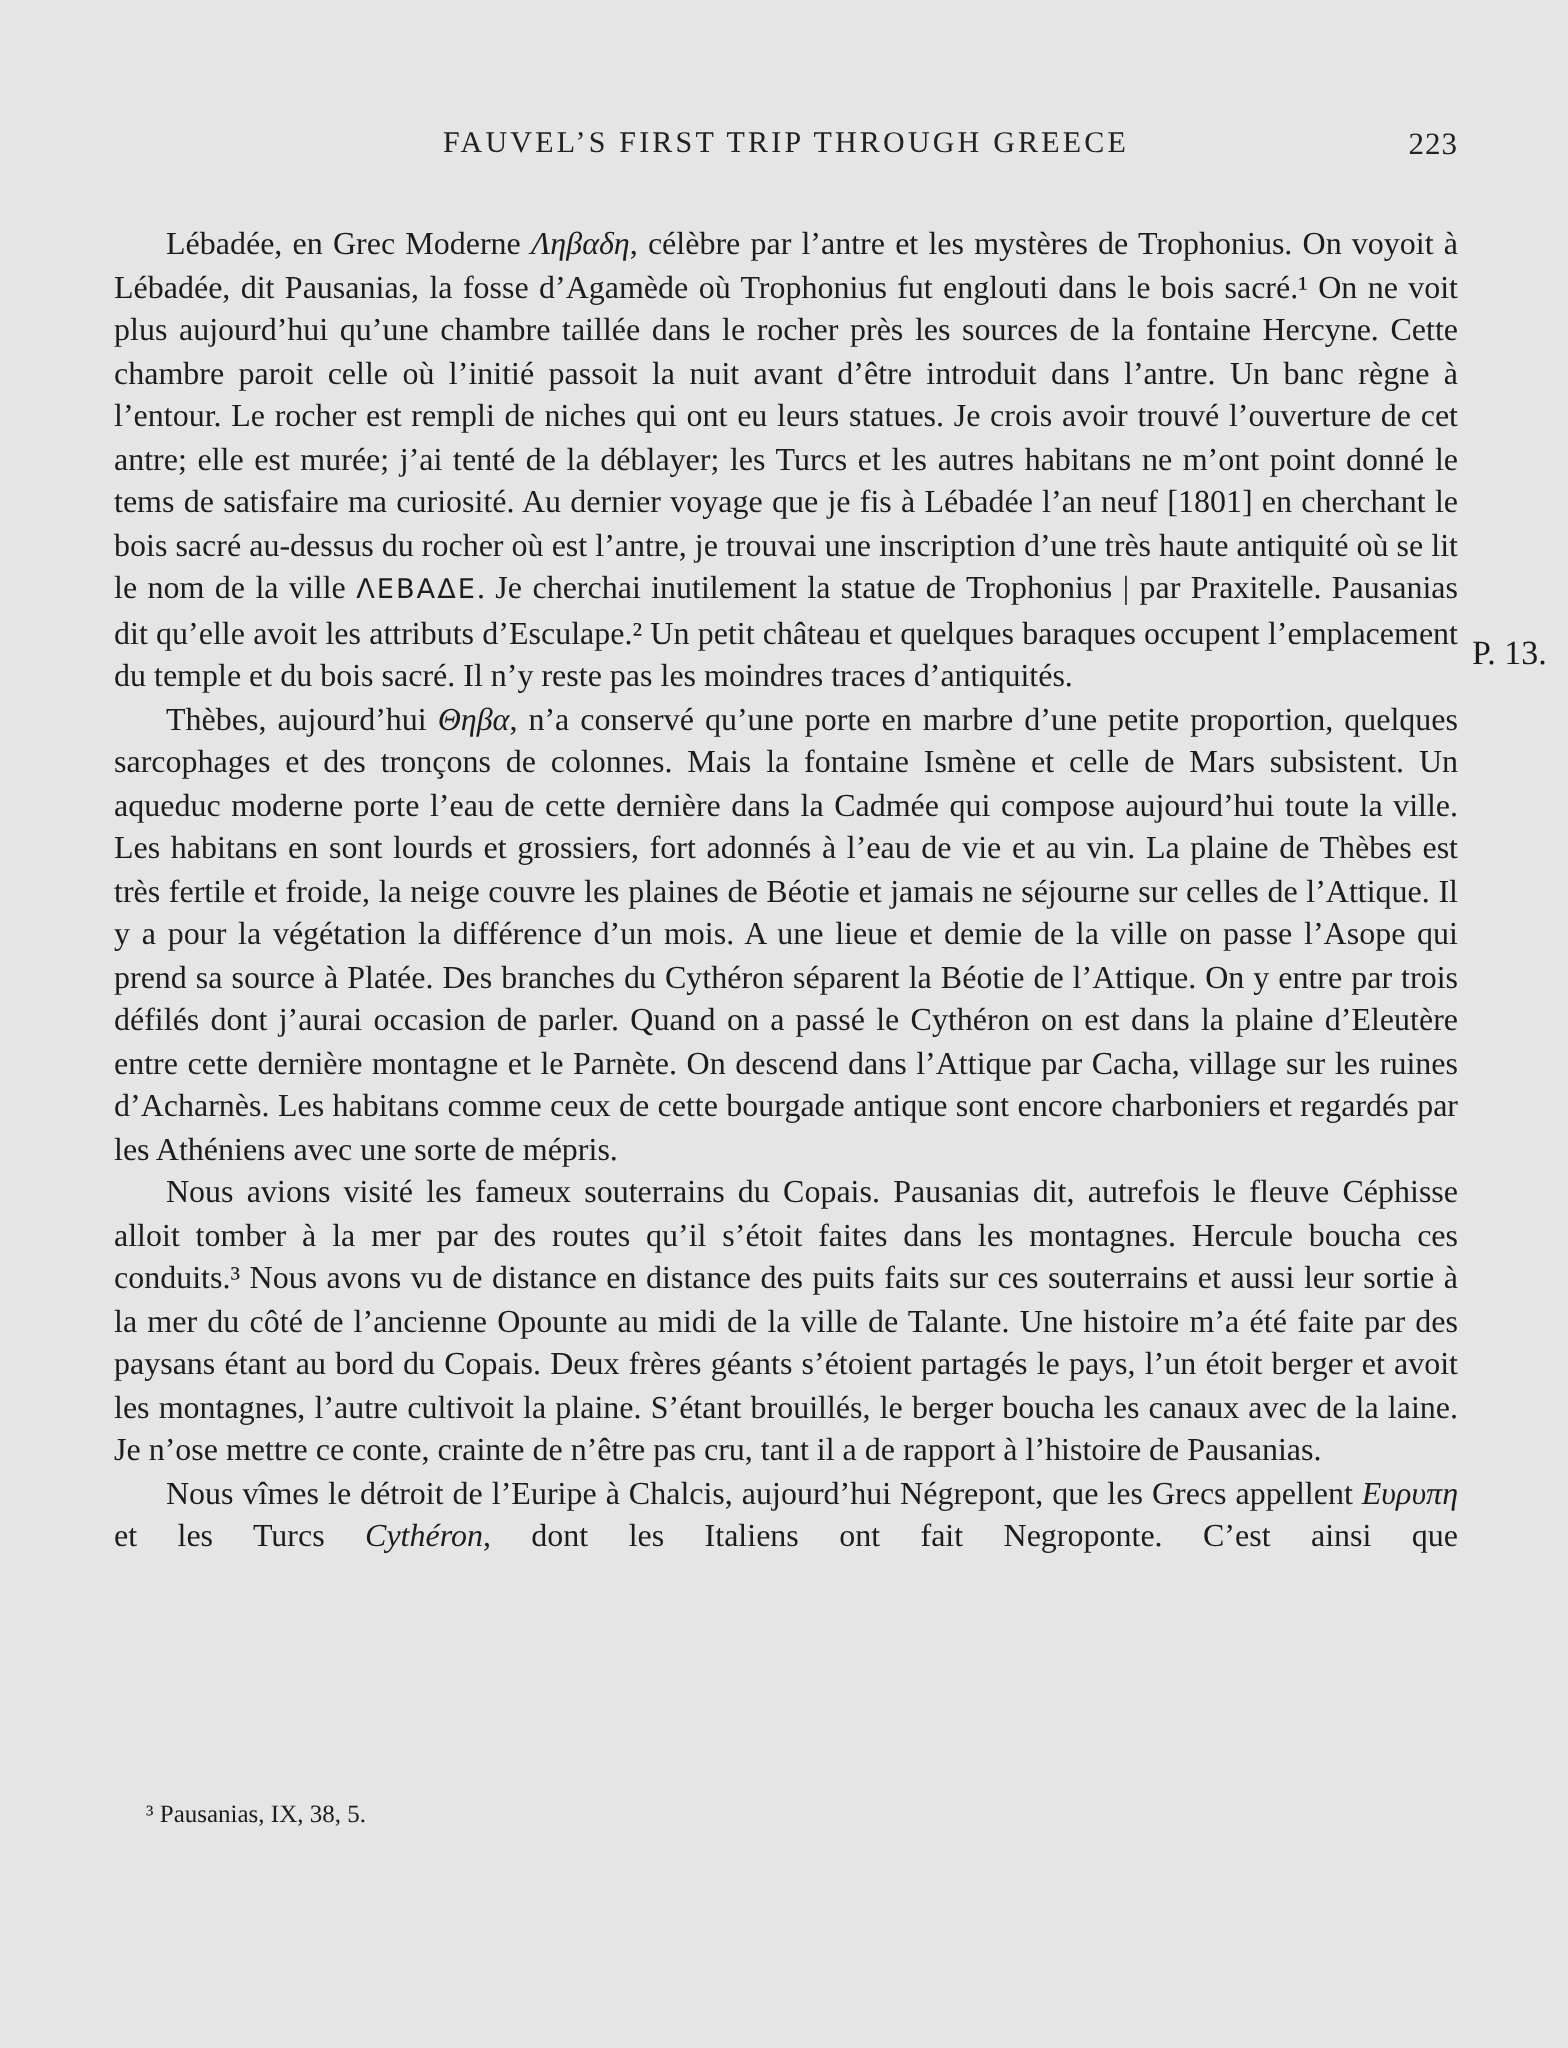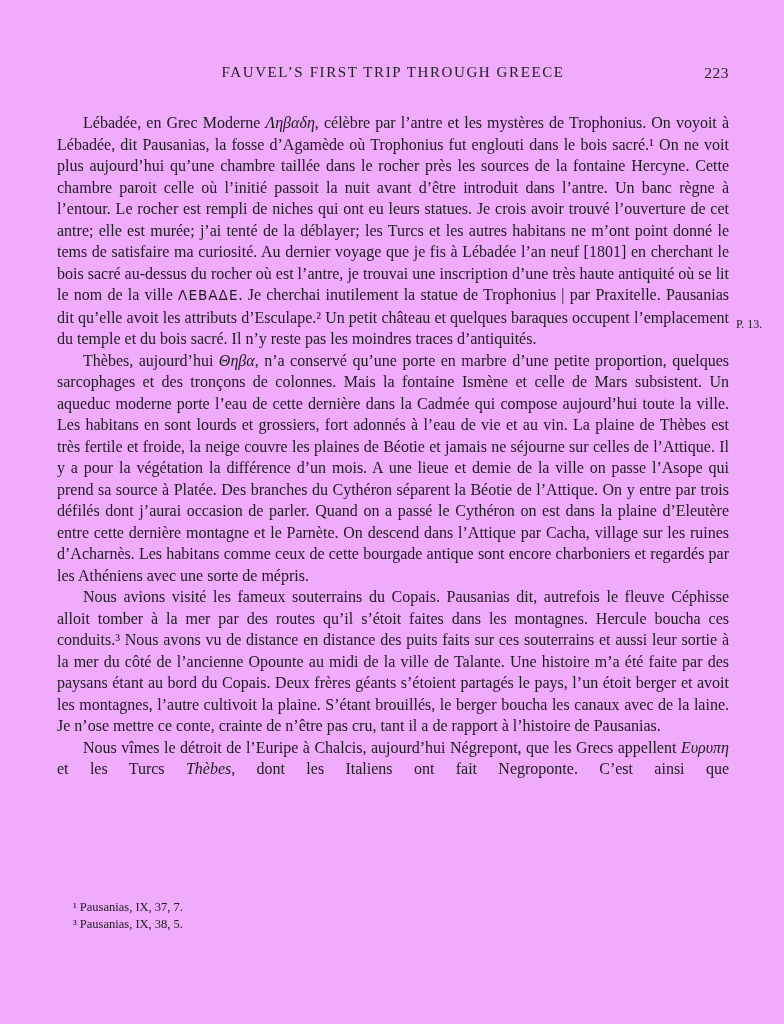--- a/index.html
+++ b/index.html
@@ -7,21 +7,21 @@
   body {
     background: #fdfdfb;
     font-family: "Liberation Serif", "DejaVu Serif", serif;
     color: #1e1e1e;
     overflow: hidden;
   }
   .page {
     position: relative;
     width: 784px;
     height: 1024px;
-    background: #f0abfc;
+    background: #e5e5e5;
   }
   .header {
     position: absolute;
     top: 64px;
     left: 57px;
     width: 672px;
     height: 20px;
   }
   .running-title {
     display: block;
@@ -53,21 +53,21 @@
   .para .italic { font-style: italic; }
   .para .sans {
     font-family: "DejaVu Sans", sans-serif;
     font-size: 0.85em;
     letter-spacing: 1px;
   }
   .margin-note {
     position: absolute;
     left: 736px;
     top: 317px;
-    font-size: 12px;
+    font-size: 17px;
     white-space: nowrap;
     color: #1c1c1c;
   }
   .footnotes {
     position: absolute;
     left: 73px;
     top: 899px;
     width: 650px;
     font-size: 12.5px;
     line-height: 16.5px;
@@ -81,23 +81,22 @@
 
   <div class="header">
     <span class="running-title">FAUVEL’S FIRST TRIP THROUGH GREECE</span>
     <span class="page-number">223</span>
   </div>
 
   <div class="body-text">
     <p class="para"><span>Lébadée, en Grec Moderne </span><span class="italic">Ληβαδη</span><span>, célèbre par l’antre et les mystères de Trophonius. On voyoit à Lébadée, dit Pausanias, la fosse d’Agamède où Trophonius fut englouti dans le bois sacré.¹ On ne voit plus aujourd’hui qu’une chambre taillée dans le rocher près les sources de la fontaine Hercyne. Cette chambre paroit celle où l’initié passoit la nuit avant d’être introduit dans l’antre. Un banc règne à l’entour. Le rocher est rempli de niches qui ont eu leurs statues. Je crois avoir trouvé l’ouverture de cet antre; elle est murée; j’ai tenté de la déblayer; les Turcs et les autres habitans ne m’ont point donné le tems de satisfaire ma curiosité. Au dernier voyage que je fis à Lébadée l’an neuf [1801] en cherchant le bois sacré au-dessus du rocher où est l’antre, je trouvai une inscription d’une très haute antiquité où se lit le nom de la ville </span><span class="sans">ΛΕΒΑΔΕ</span><span>. Je cherchai inutilement la statue de Trophonius | par Praxitelle. Pausanias dit qu’elle avoit les attributs d’Esculape.² Un petit château et quelques baraques occupent l’emplacement du temple et du bois sacré. Il n’y reste pas les moindres traces d’antiquités.</span></p>
     <p class="para"><span>Thèbes, aujourd’hui </span><span class="italic">Θηβα</span><span>, n’a conservé qu’une porte en marbre d’une petite proportion, quelques sarcophages et des tronçons de colonnes. Mais la fontaine Ismène et celle de Mars subsistent. Un aqueduc moderne porte l’eau de cette dernière dans la Cadmée qui compose aujourd’hui toute la ville. Les habitans en sont lourds et grossiers, fort adonnés à l’eau de vie et au vin. La plaine de Thèbes est très fertile et froide, la neige couvre les plaines de Béotie et jamais ne séjourne sur celles de l’Attique. Il y a pour la végétation la différence d’un mois. A une lieue et demie de la ville on passe l’Asope qui prend sa source à Platée. Des branches du Cythéron séparent la Béotie de l’Attique. On y entre par trois défilés dont j’aurai occasion de parler. Quand on a passé le Cythéron on est dans la plaine d’Eleutère entre cette dernière montagne et le Parnète. On descend dans l’Attique par Cacha, village sur les ruines d’Acharnès. Les habitans comme ceux de cette bourgade antique sont encore charboniers et regardés par les Athéniens avec une sorte de mépris.</span></p>
     <p class="para"><span>Nous avions visité les fameux souterrains du Copais. Pausanias dit, autrefois le fleuve Céphisse alloit tomber à la mer par des routes qu’il s’étoit faites dans les montagnes. Hercule boucha ces conduits.³ Nous avons vu de distance en distance des puits faits sur ces souterrains et aussi leur sortie à la mer du côté de l’ancienne Opounte au midi de la ville de Talante. Une histoire m’a été faite par des paysans étant au bord du Copais. Deux frères géants s’étoient partagés le pays, l’un étoit berger et avoit les montagnes, l’autre cultivoit la plaine. S’étant brouillés, le berger boucha les canaux avec de la laine. Je n’ose mettre ce conte, crainte de n’être pas cru, tant il a de rapport à l’histoire de Pausanias.</span></p>
-    <p class="para fill-last"><span>Nous vîmes le détroit de l’Euripe à Chalcis, aujourd’hui Négrepont, que les Grecs appellent </span><span class="italic">Ευρυπη</span><span> et les Turcs </span><span class="italic">Thèbes</span><span>, dont les Italiens ont fait Negroponte. C’est ainsi que</span></p>
+    <p class="para fill-last"><span>Nous vîmes le détroit de l’Euripe à Chalcis, aujourd’hui Négrepont, que les Grecs appellent </span><span class="italic">Ευρυπη</span><span> et les Turcs </span><span class="italic">Cythéron</span><span>, dont les Italiens ont fait Negroponte. C’est ainsi que</span></p>
   </div>
 
   <div class="margin-note">P. 13.</div>
 
   <div class="footnotes">
-    <div class="footnote">¹ Pausanias, IX, 37, 7.</div>
     <div class="footnote">³ Pausanias, IX, 38, 5.</div>
   </div>
 
 </div>
 
 </body></html>

